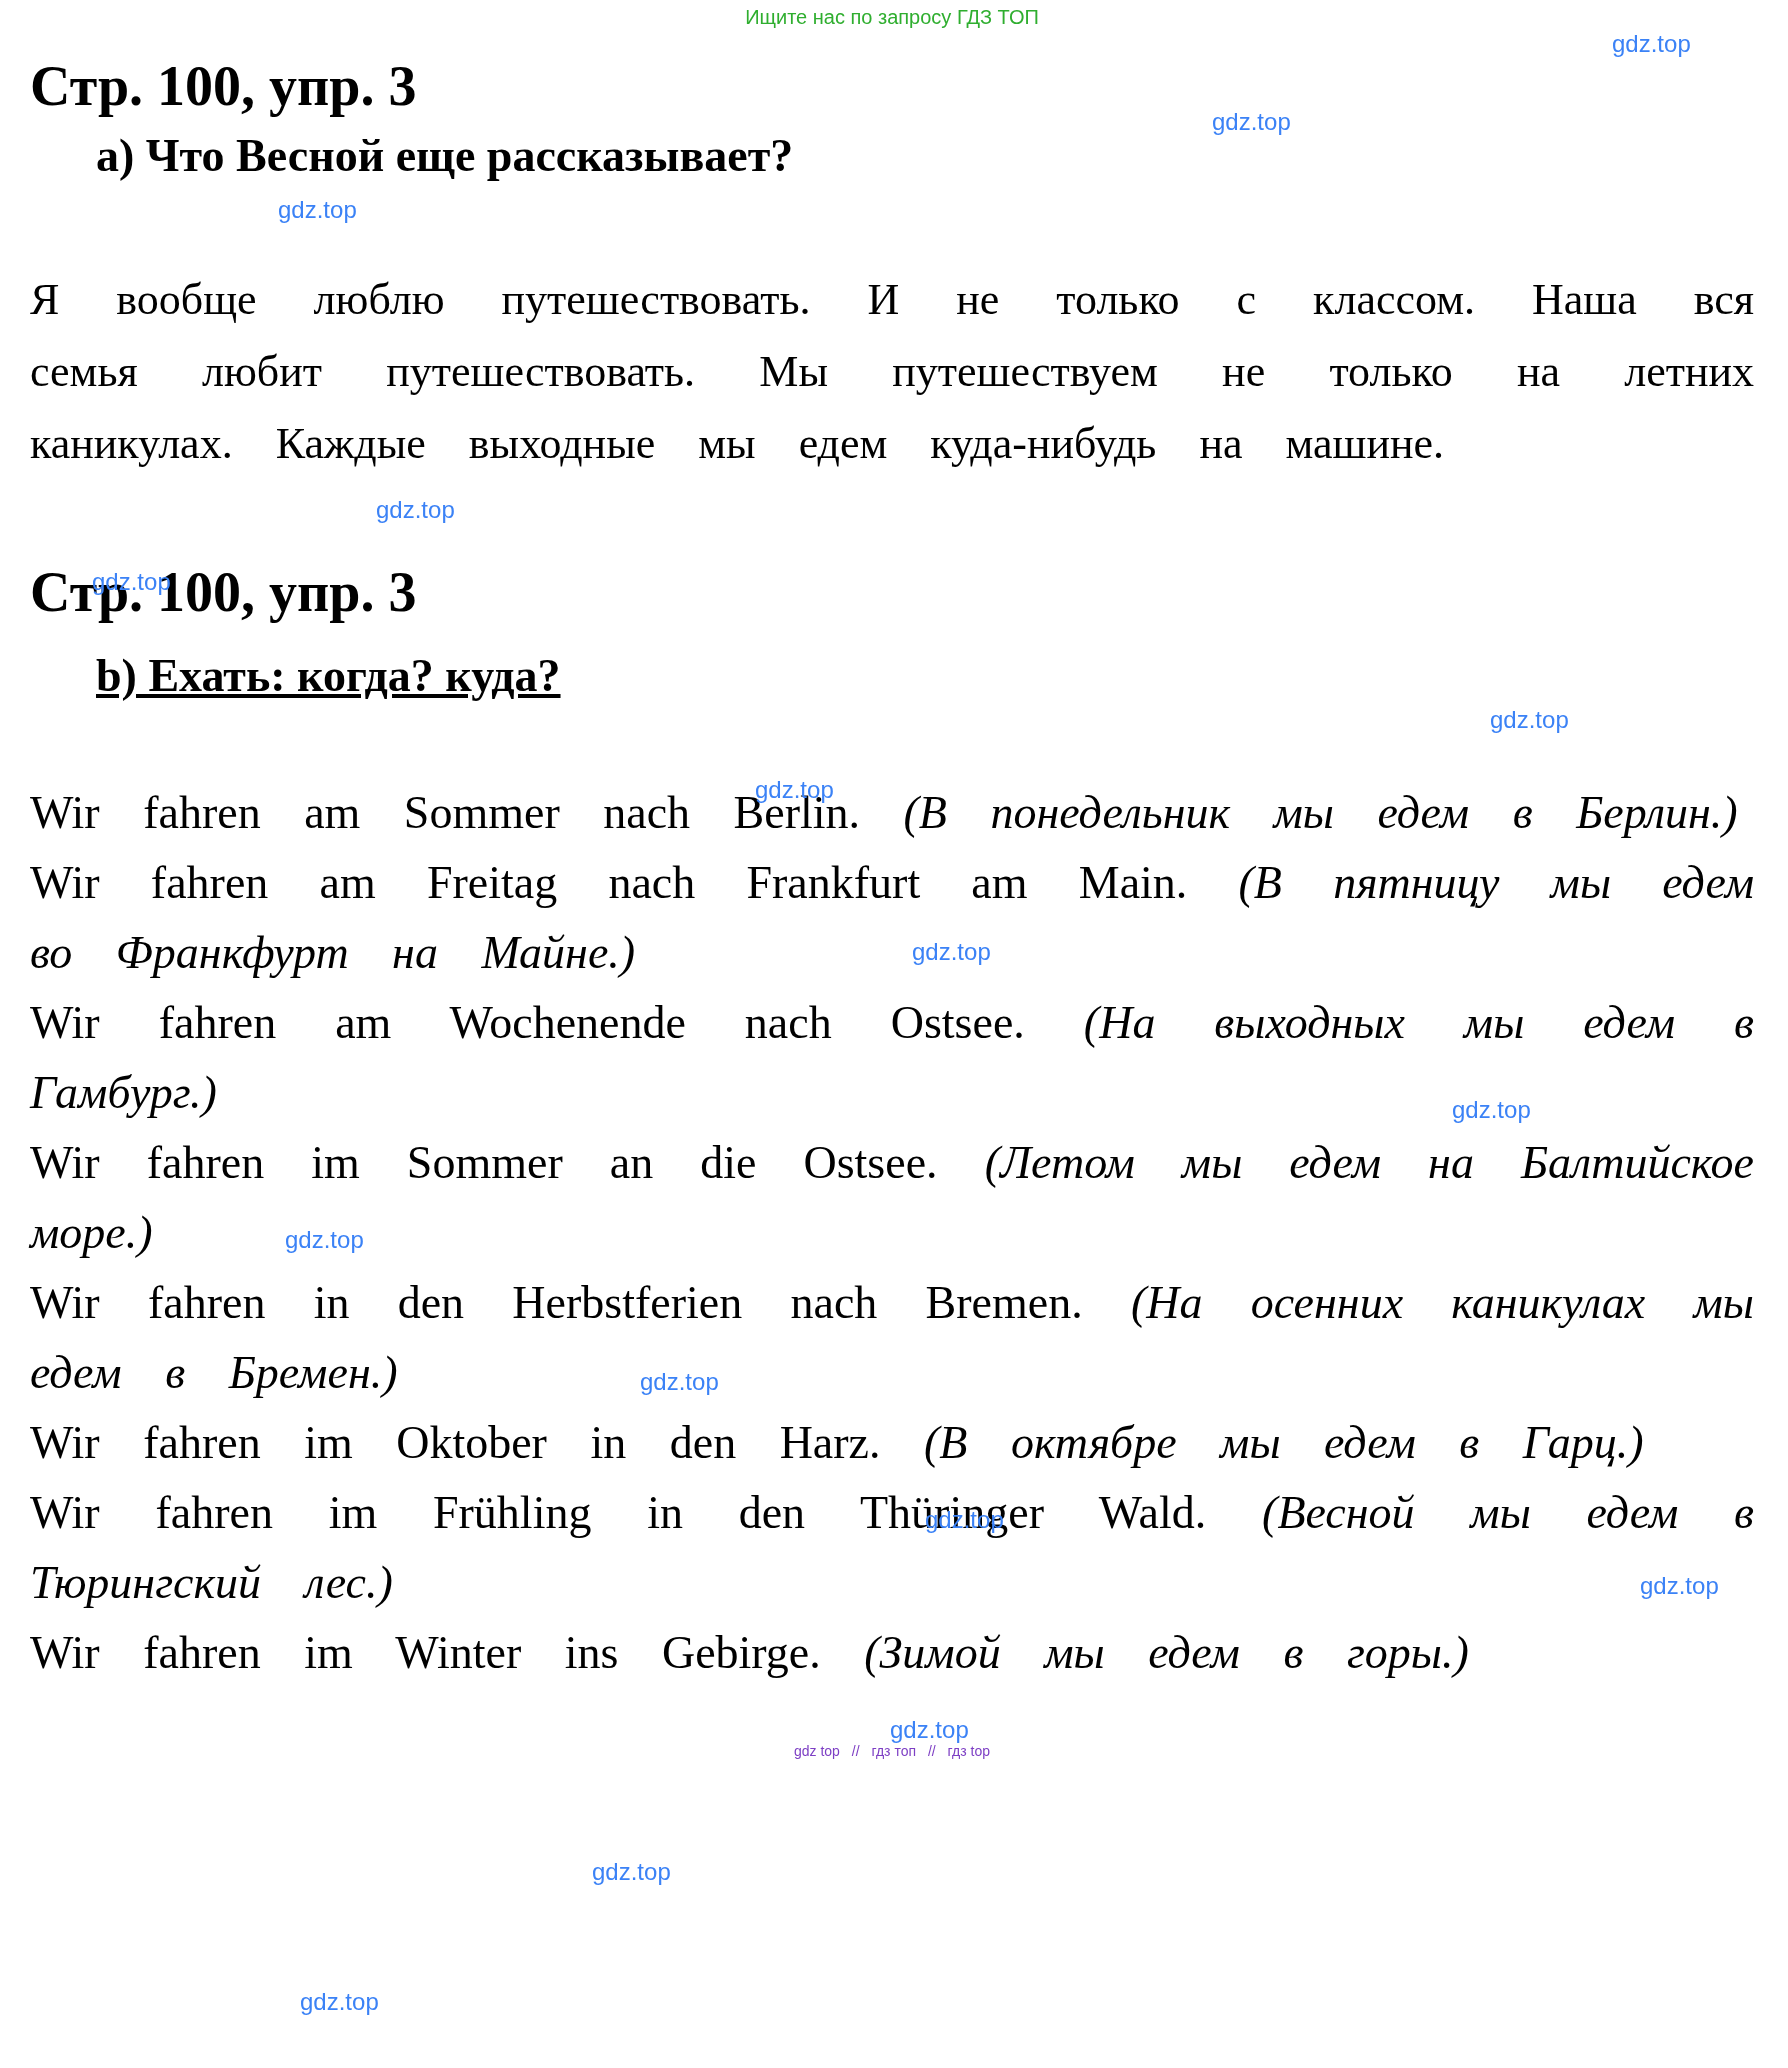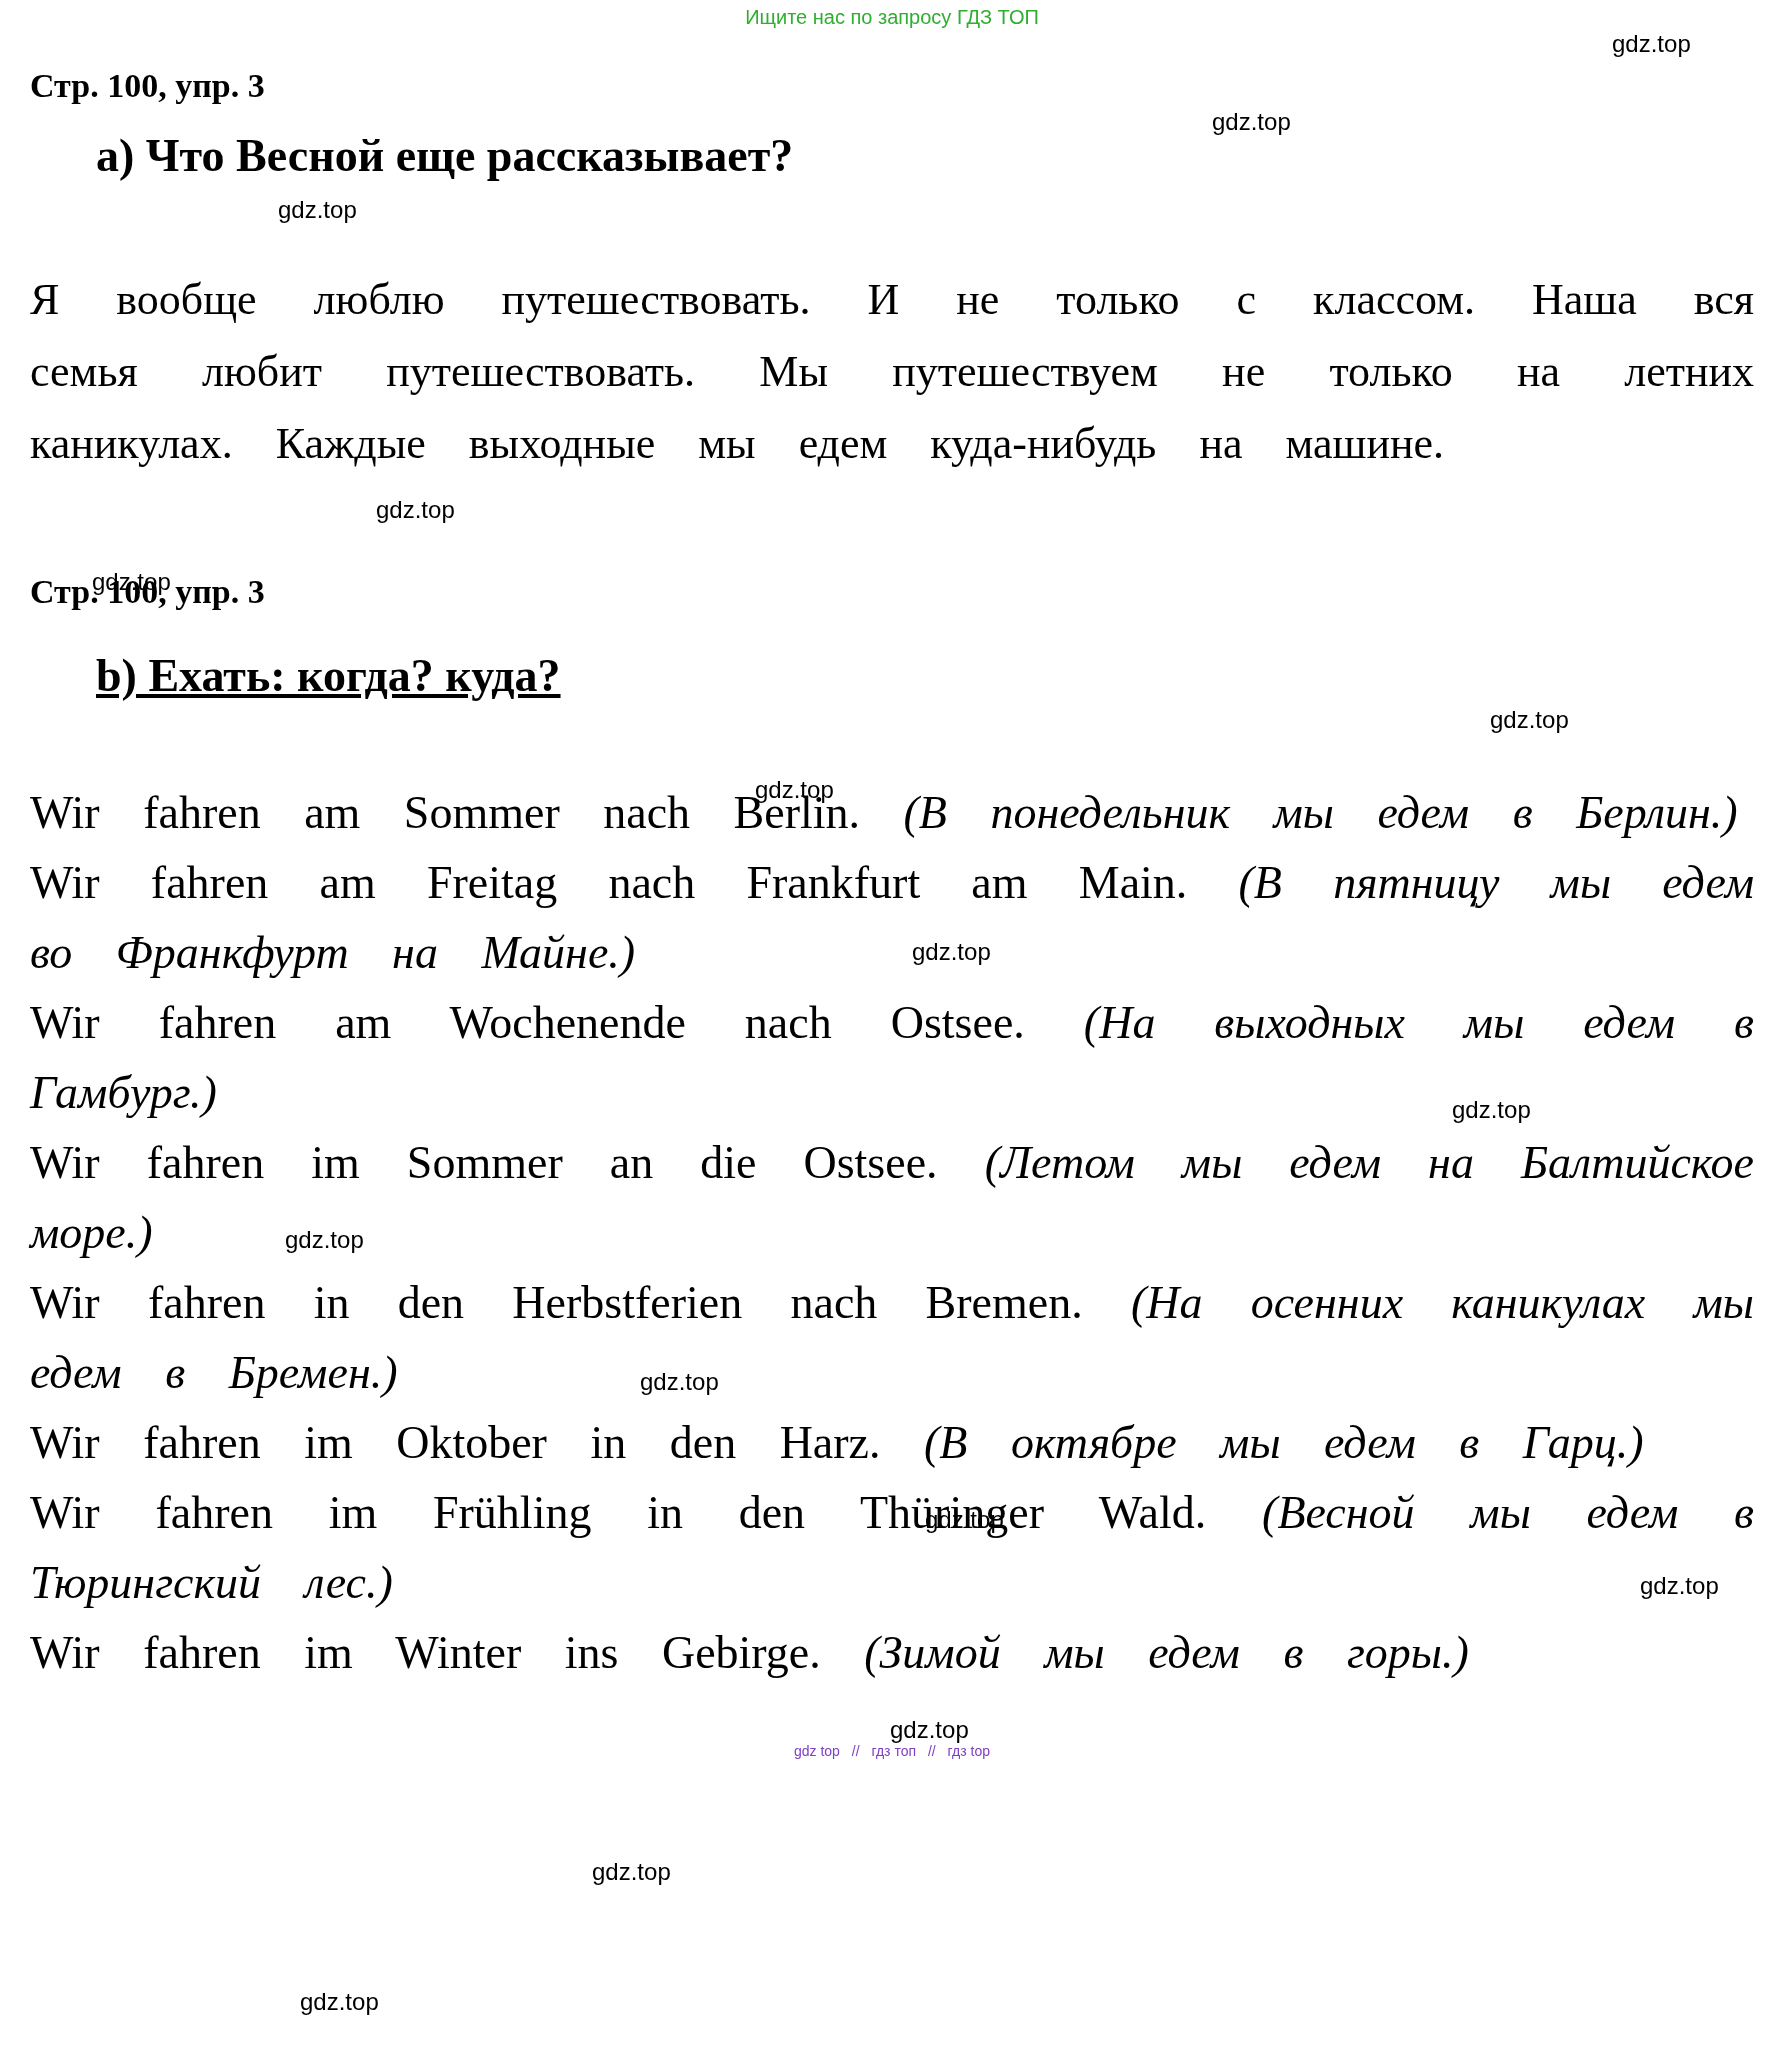--- a/index.html
+++ b/index.html
@@ -19,27 +19,27 @@
     font-size:20px;
     line-height:26px;
     color:#2fae2f;
     height:26px;
   }
 
   .wm {
     position:absolute;
     font-family:"Liberation Sans",sans-serif;
     font-size:24px;
-    color:#000000;
+    color:#3b82f6;
     white-space:nowrap;
     z-index:5;
   }
 
   .heading {
-    font-size:34px;
+    font-size:56px;
     font-weight:bold;
     line-height:56px;
     margin-top:28px;
   }
   .heading-b { margin-top:84px; }
 
   .subheading {
     font-size:46px;
     font-weight:bold;
     line-height:56px;

